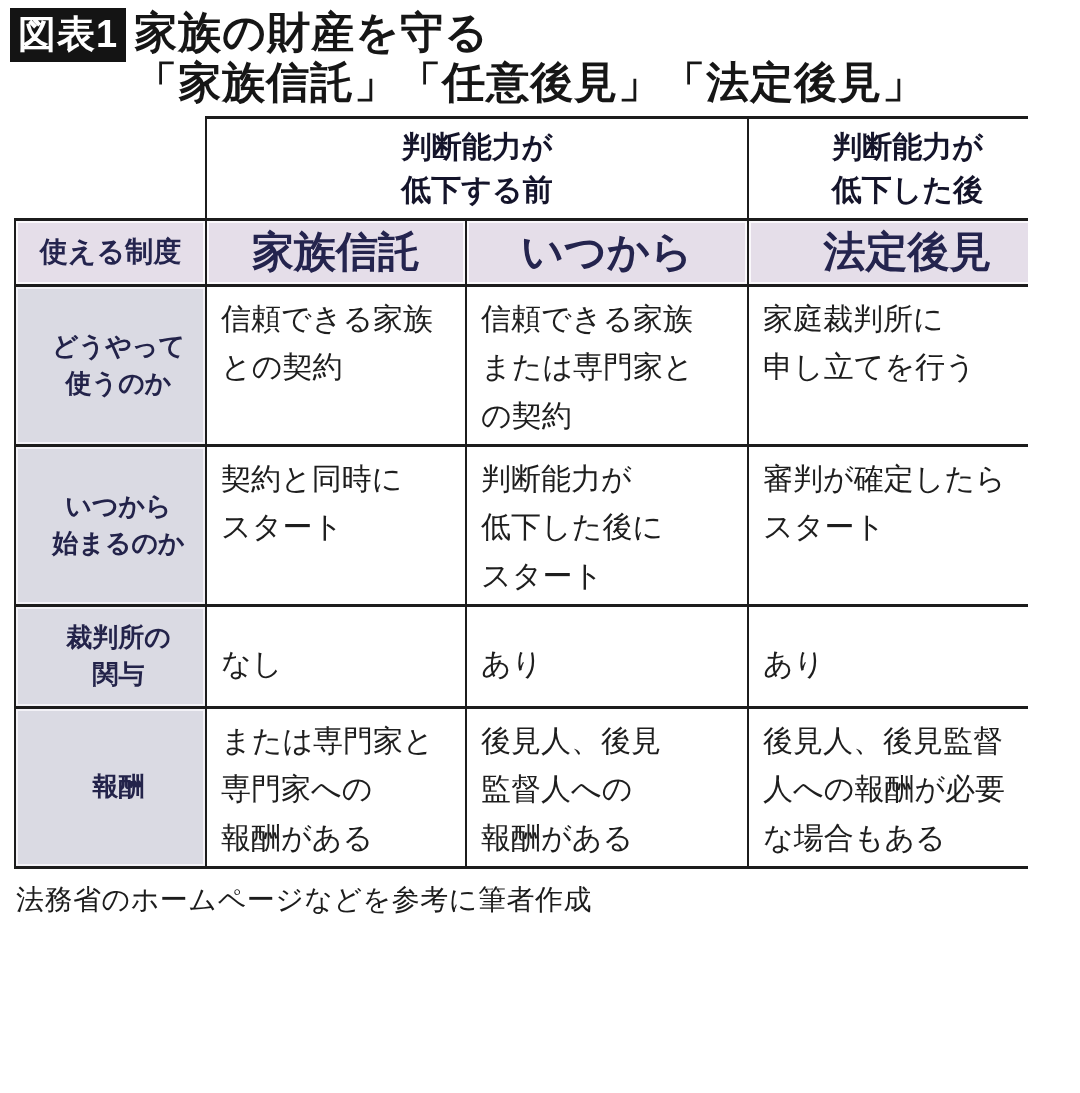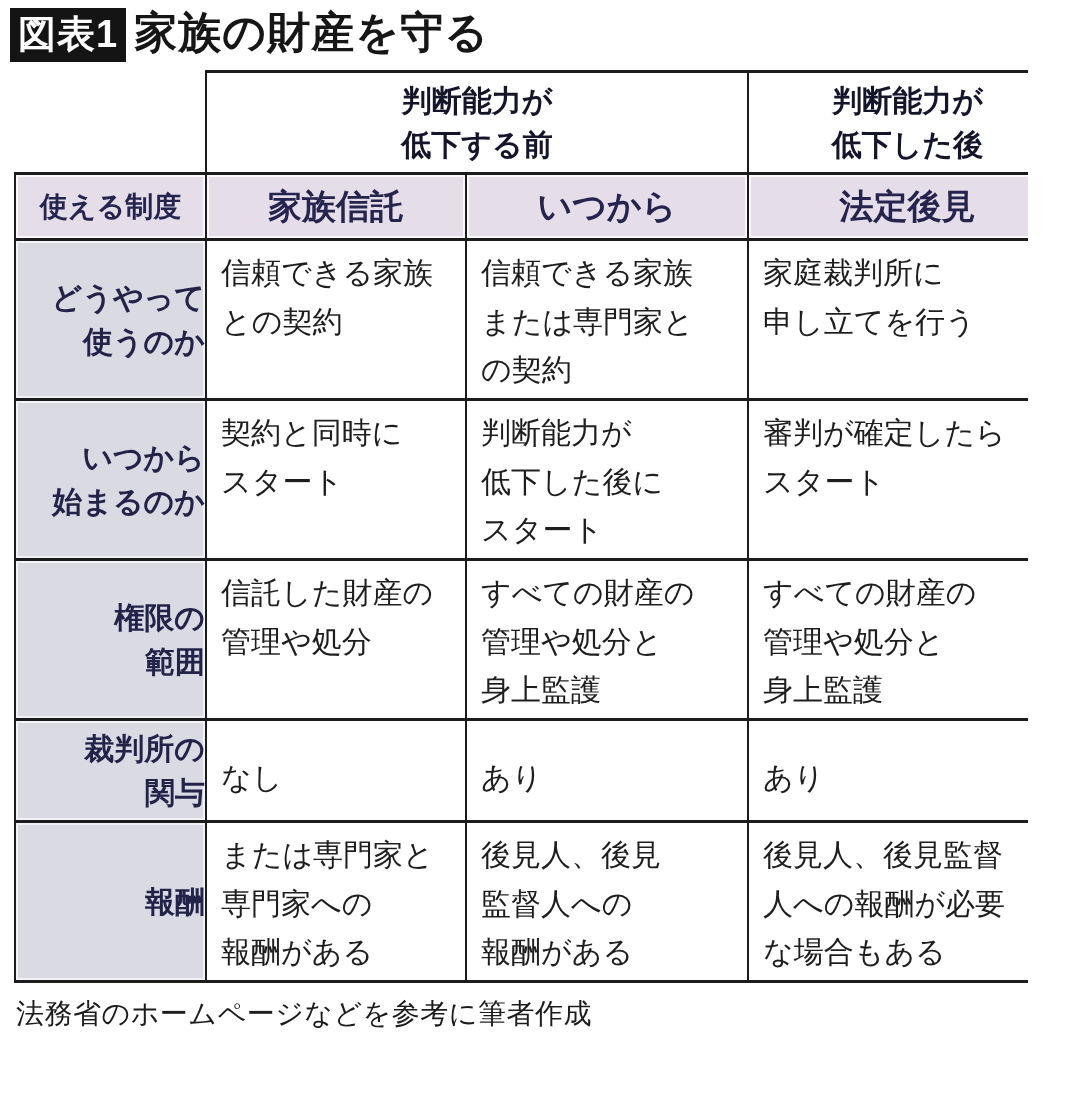--- a/index.html
+++ b/index.html
@@ -78,34 +78,34 @@
   }
   
   tr.sys-row { height: 66px; }
   tr.sys-row th {
     background: #e5dee9;
     box-shadow: inset 0 0 0 2px #faf8fb;
     color: #24244e;
     vertical-align: middle;
     text-align: center;
     font-weight: bold;
-    font-size: 34px;
+    font-size: 42px;
   }
   tr.sys-row th.side { font-size: 28px; letter-spacing: 0; }
   
   tr.r-tall  { height: 160px; }
   tr.r-short { height: 102px; }
   th.row-label {
     background: #dadae3;
     box-shadow: inset 0 0 0 2px #f2f1f6;
     color: #23234a;
     font-weight: bold;
-    font-size: 30px;
+    font-size: 26px;
     line-height: 1.45;
-    text-align: right;
+    text-align: center;
     vertical-align: middle;
     padding-left: 16px;
   }
   td.cell {
     background: #ffffff;
     color: #1e1e1e;
     font-size: 30px;
     line-height: 1.62;
     text-align: left;
     vertical-align: top;
@@ -122,21 +122,21 @@
     letter-spacing: 0.5px;
   }
 </style>
 </head>
 <body>
 
 <div class="page">
 
   <div class="title-block">
     <span class="badge">図表1</span>
-    <div class="fig-title"><span>家族の財産を守る</span><br></div>
+    <div class="fig-title"><span>家族の財産を守る</span><br><span>「家族信託」「任意後見」「法定後見」</span></div>
   </div>
 
   <table class="cmp">
     <colgroup>
       <col class="c1">
         <col class="c2">
         <col class="c3">
         <col class="c4">
     </colgroup>
     <tbody>
@@ -171,32 +171,20 @@
 始まるのか</th>
         <td class="cell">契約と同時に
 スタート</td>
         <td class="cell">判断能力が
 低下した後に
 スタート</td>
         <td class="cell">審判が確定したら
 スタート</td>
       </tr>
 
-      <tr class="r-tall">
-        <th class="row-label">権限の
-範囲</th>
-        <td class="cell">信託した財産の
-管理や処分</td>
-        <td class="cell">すべての財産の
-管理や処分と
-身上監護</td>
-        <td class="cell">すべての財産の
-管理や処分と
-身上監護</td>
-      </tr>
 
       <tr class="r-short vcenter">
         <th class="row-label">裁判所の
 関与</th>
         <td class="cell">なし</td>
         <td class="cell">あり</td>
         <td class="cell">あり</td>
       </tr>
 
       <tr class="r-tall">

